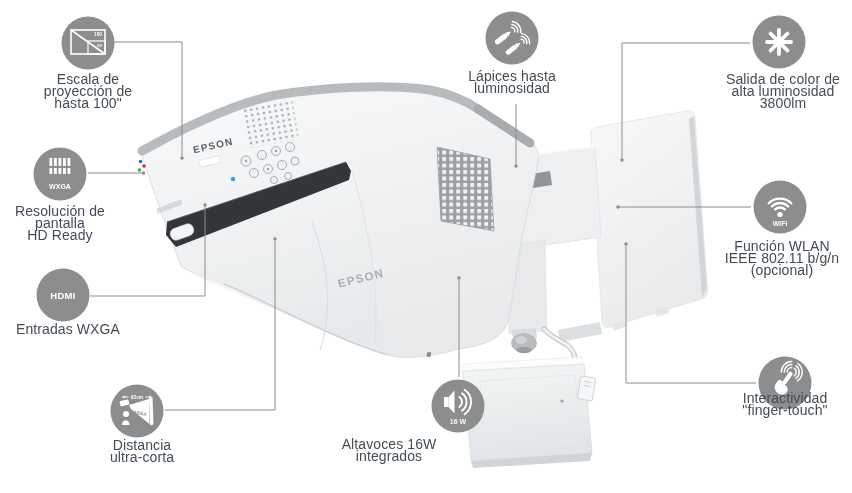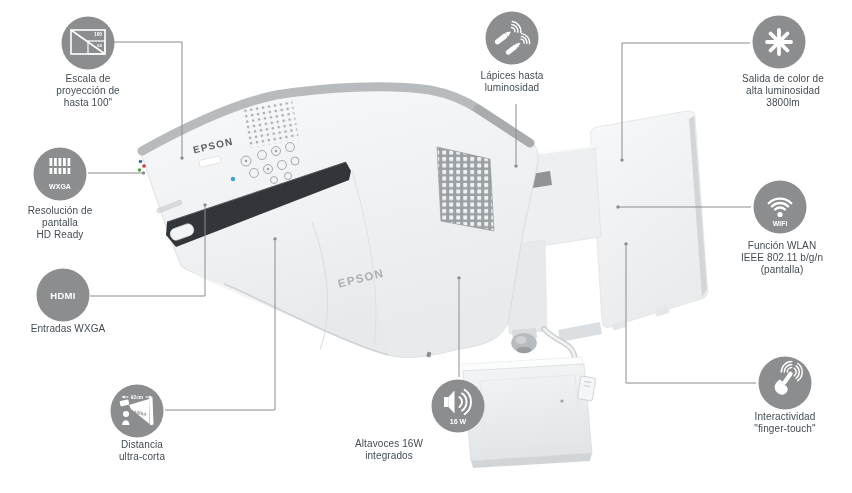--- a/index.html
+++ b/index.html
@@ -1,20 +1,20 @@
 <!DOCTYPE html>
 <html><head>
 <meta charset="utf-8">
 <style>
   html,body{margin:0;padding:0;background:#fff;}
   .canvas{position:relative;width:852px;height:493px;background:#ffffff;overflow:hidden;
           font-family:"Liberation Sans",sans-serif;}
   .scene{position:absolute;left:0;top:0;}
   .co-icon{position:absolute;width:54px;height:54px;text-decoration:underline;}
-  .co-label{position:absolute;text-align:center;font-size:10px;line-height:12px;
+  .co-label{position:absolute;text-align:center;font-size:14px;line-height:12px;
             color:#434c54;letter-spacing:0.1px;}
   svg text{font-family:"Liberation Sans",sans-serif;}
   .it40{font-size:4.2px;font-weight:bold;fill:#fff;}
   .it45{font-size:4.8px;font-weight:bold;fill:#fff;}
   .it48g{font-size:5px;font-weight:bold;fill:#8b8d8f;}
   .it7b{font-size:7px;font-weight:bold;fill:#fff;}
   .it9b{font-size:9.5px;font-weight:bold;fill:#fff;letter-spacing:0.3px;}
   .logo-top{font-size:10px;font-weight:bold;fill:#5d6164;letter-spacing:1.2px;}
   .logo-front{font-size:11.5px;font-weight:bold;fill:#aaaeb1;letter-spacing:1.4px;}
 </style>
@@ -311,21 +311,21 @@
           <path d="M -8.13,-0.63 A 11.5,11.5 0 0 1 8.13,-0.63"></path>
           <path d="M -11.3,-3.8 A 16,16 0 0 1 11.3,-3.8"></path>
         </g>
         <text y="18.5" class="it7b" text-anchor="middle">WiFi</text>
       </g>
     </svg>
   </div>
   <div class="co-label" style="left:713px;top:240px;width:138px">
     <div>Función WLAN</div>
     <div>IEEE 802.11 b/g/n</div>
-    <div>(pantalla)</div>
+    <div>(opcional)</div>
   </div>
 
   <div class="co-icon" style="left:758px;top:356px">
     <svg width="54" height="54" viewBox="0 0 54 54">
       <circle cx="27" cy="27" r="26.5" fill="#8b8d8f"></circle>
       <g transform="translate(27,27)">
         <g transform="translate(-3,3) rotate(35)">
           <rect x="-2.1" y="-17" width="4.2" height="15" rx="2.1" fill="#fff"></rect>
           <path d="M -5.5,-4 C -7.5,1 -6.5,5.5 -2.5,7.5 C 2.5,9.5 7.5,7 7.5,2.5 C 7.5,-0.5 5.5,-2.5 2.3,-2.5 L -2.1,-2.5 L -2.1,-4 Z" fill="#fff"></path>
         </g>
@@ -333,21 +333,21 @@
           <path d="M 9.32,-14.59 A 4.5,4.5 0 0 1 9.32,-7.21"></path>
           <path d="M 11.03,-17.05 A 7.5,7.5 0 0 1 11.03,-4.75"></path>
           <path d="M 12.74,-19.51 A 10.5,10.5 0 0 1 12.74,-2.29"></path>
           <path d="M 6.75,-15.4 A 4.5,4.5 0 0 0 2.25,-10.9"></path>
           <path d="M 6.75,-18.4 A 7.5,7.5 0 0 0 -0.75,-10.9"></path>
           <path d="M 6.75,-21.4 A 10.5,10.5 0 0 0 -3.75,-10.9"></path>
         </g>
       </g>
     </svg>
   </div>
-  <div class="co-label" style="left:725px;top:411px;width:120px">
+  <div class="co-label" style="left:725px;top:392px;width:120px">
     <div>Interactividad</div>
     <div>"finger-touch"</div>
   </div>
 
   <div class="co-icon" style="left:431px;top:379px">
     <svg width="54" height="54" viewBox="0 0 54 54">
       <circle cx="27" cy="27" r="26.5" fill="#8b8d8f"></circle>
       <g transform="translate(27,27)">
         <g transform="translate(-2,-4)">
           <rect x="-12" y="-5" width="4.5" height="10" rx="0.8" fill="#fff"></rect>

